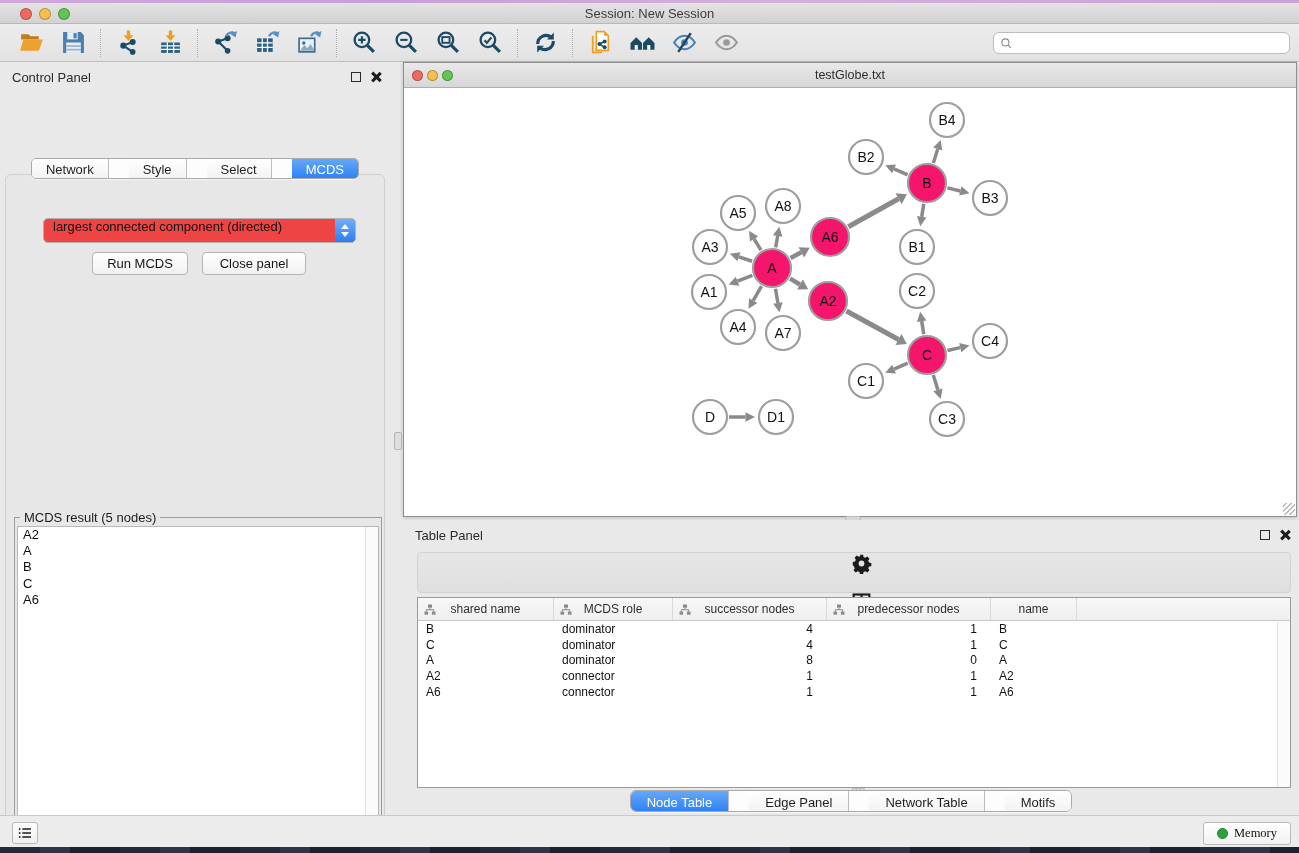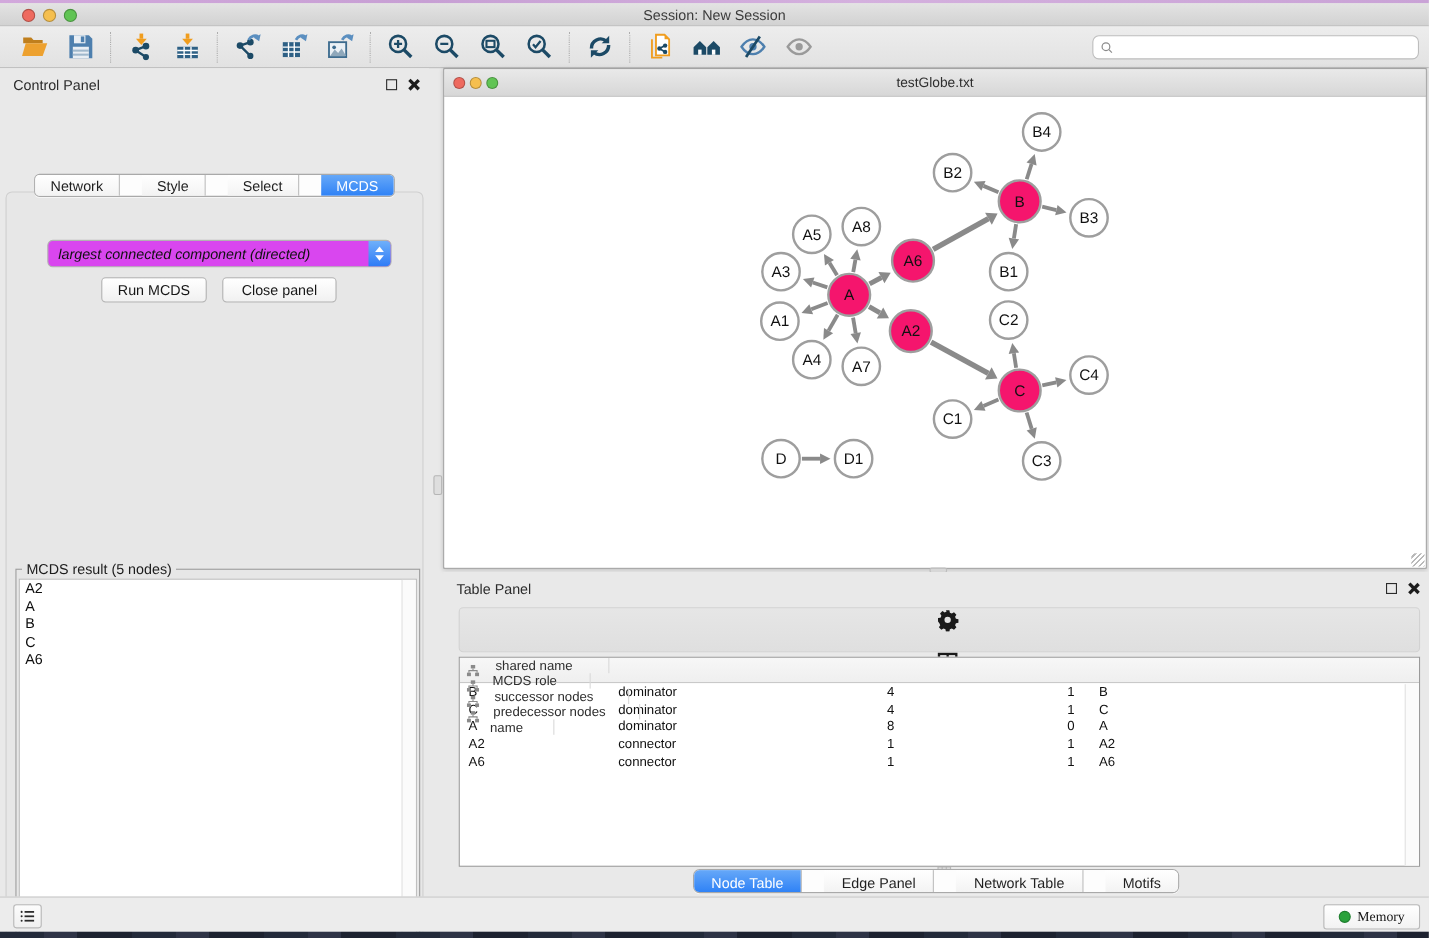--- a/index.html
+++ b/index.html
@@ -52,22 +52,22 @@
 
   .seg-tabs { position:absolute; left:0; right:0; top:96px; display:flex; justify-content:center; z-index:2; }
   .seg-wrap { display:flex; border:1px solid #a9a9a9; border-radius:5px; overflow:hidden;
     background:#fdfdfd; height:21px; box-shadow:0 1px 0 rgba(255,255,255,.6);gap:20px; }
   .seg { font-size:13px; color:#1f1f1f; padding:2px 14px 0; border-right:1px solid #bdbdbd;
     display:flex; align-items:center; height:100%; background:linear-gradient(#ffffff,#f3f3f3); }
   .seg:last-child { border-right:none; }
   .seg.active { background:linear-gradient(#66a8f8,#2f82f6); color:#fff; }
 
   .opt-label { position:absolute; left:0; right:0; top:137px; text-align:center; font-size:13px; color:#1f1f1f; }
-  .dropdown { position:absolute; left:43px; top:156px; width:313px; height:25px; background:#d946ef;
-    border:1px solid #b2b2b2; border-radius:5px; display:flex; align-items:center;font-style:italic; }
+  .dropdown { position:absolute; left:43px; top:156px; width:313px; height:25px; background:#ef4444;
+    border:1px solid #b2b2b2; border-radius:5px; display:flex; align-items:flex-start; }
   .dropdown .dd-text { flex:1; font-size:13px; padding-left:9px; color:#111;
     white-space:nowrap; overflow:hidden; }
   .dd-stepper { width:20px; height:100%; border-radius:0 4px 4px 0;
     background:linear-gradient(#6fb0fa,#2f7cf6); position:relative; }
   .dd-stepper:before { content:""; position:absolute; left:6px; top:5px;
     border-left:4px solid transparent; border-right:4px solid transparent; border-bottom:5px solid #fff; }
   .dd-stepper:after { content:""; position:absolute; left:6px; bottom:5px;
     border-left:4px solid transparent; border-right:4px solid transparent; border-top:5px solid #fff; }
 
   .cp-btn { position:absolute; height:23px; background:linear-gradient(#ffffff,#f1f1f1);
@@ -106,21 +106,21 @@
   .table-panel { position:absolute; left:403px; top:520px; width:896px; height:295px; background:#e9e9e9; }
   .tp-toolbar { position:absolute; left:14px; top:32px; width:874px; height:41px;
     background:linear-gradient(#e6e6e6,#dfdfdf); border-radius:4px; border:1px solid #d2d2d2;
     display:flex; align-items:center; padding-left:14px; gap:17px;flex-direction:column; }
   .tp-btn { background:none; border:none; width:26px; height:26px; display:flex; align-items:center; justify-content:center; }
   .tp-btn .tb-ic { width:21px; height:21px; }
   .fx-txt { font-family:"DejaVu Serif", serif; font-style:italic; font-size:18px; color:#9a9a9a; }
 
   .data-table { position:absolute; left:14px; top:77px; width:874px; height:191px; background:#fff;
     border:1px solid #9a9a9a; overflow:hidden; }
-  .dt-header { display:flex; height:23px; border-bottom:1px solid #c9c9c9; background:linear-gradient(#f7f7f7,#efefef);flex-direction:column; }
+  .dt-header { display:flex; height:23px; border-bottom:1px solid #c9c9c9; background:linear-gradient(#f7f7f7,#efefef); }
   .dt-hcell { position:relative; display:flex; align-items:center; justify-content:center;
     font-size:12px; color:#2e2e2e; border-right:1px solid #d9d9d9; }
   .dt-hcell .hicon { position:absolute; left:6px; top:6px; width:12px; height:12px; }
   .dt-row { display:flex; height:15.7px; align-items:center; }
   .dt-cell { font-size:12px; color:#111; padding:0 8px; white-space:nowrap; overflow:hidden; }
   .dt-cell.num { text-align:right; padding-right:14px; }
   .c0{width:136px;} .c1{width:119px;} .c2{width:154px;} .c3{width:164px;} .c4{width:86px;}
 
   .tp-tabs { position:absolute; left:0; right:0; top:270px; display:flex; justify-content:center; }
   .tp-tabs .seg-wrap { height:22px; border-radius:6px; }

